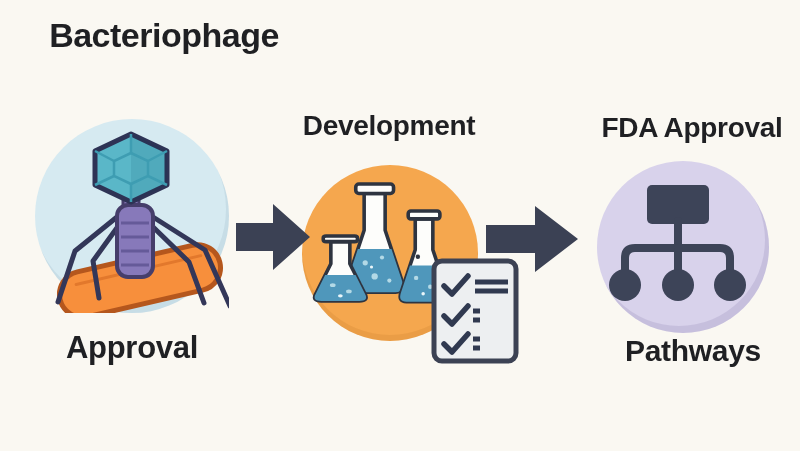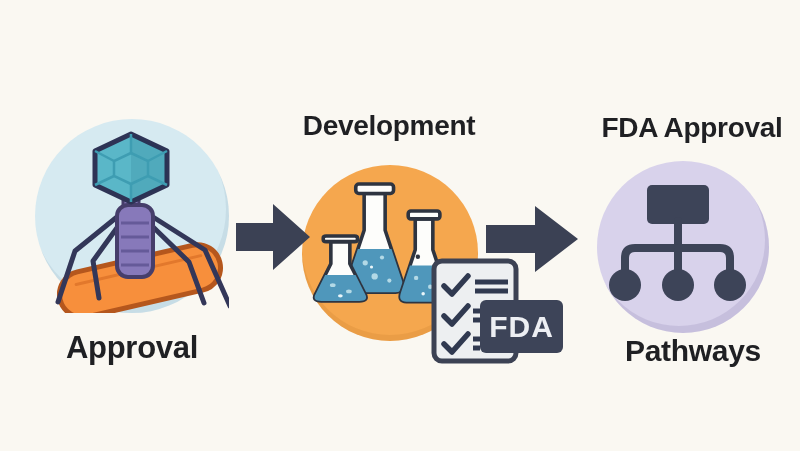--- a/index.html
+++ b/index.html
@@ -36,20 +36,21 @@
   }
   .clipboard{left:431px; top:258px; z-index:5;}
   .icon-layer{z-index:2;}
 </style>
 </head>
 <body>
 
 <div class="canvas">
 
   <div class="abs title">
+    <div>Bacteriophage</div>
   </div>
 
   <div class="abs circle circle-discovery"></div>
   <div class="abs circle circle-development"></div>
   <div class="abs circle circle-approval"></div>
 
   <svg class="abs icon-layer" style="left:35px; top:119px;" width="194" height="194" viewBox="0 0 194 194">
 
     <g transform="rotate(-13 105 162)">
       <rect x="23" y="139" width="164" height="46" rx="23" style="fill:var(--bacterium-fill); stroke:var(--bacterium-outline); stroke-width:5;"></rect>
@@ -152,22 +153,19 @@
     <g style="stroke:var(--check-color); stroke-width:5; stroke-linecap:butt;">
       <path d="M44 24 L77 24"></path>
         <path d="M44 33 L77 33"></path>
       <path d="M42 53 L49 53"></path>
         <path d="M42 62 L49 62"></path>
       <path d="M42 81 L49 81"></path>
         <path d="M42 90 L49 90"></path>
     </g>
   </svg>
 
-  <div class="abs badge">
-    <span>FDA</span>
-  </div>
 
   <div class="abs label lbl-development">Development</div>
   <div class="abs label lbl-approval">FDA Approval</div>
   <div class="abs label lbl-discovery">Approval</div>
   <div class="abs label lbl-pathways">Pathways</div>
 
 </div>
 
 </body></html>

